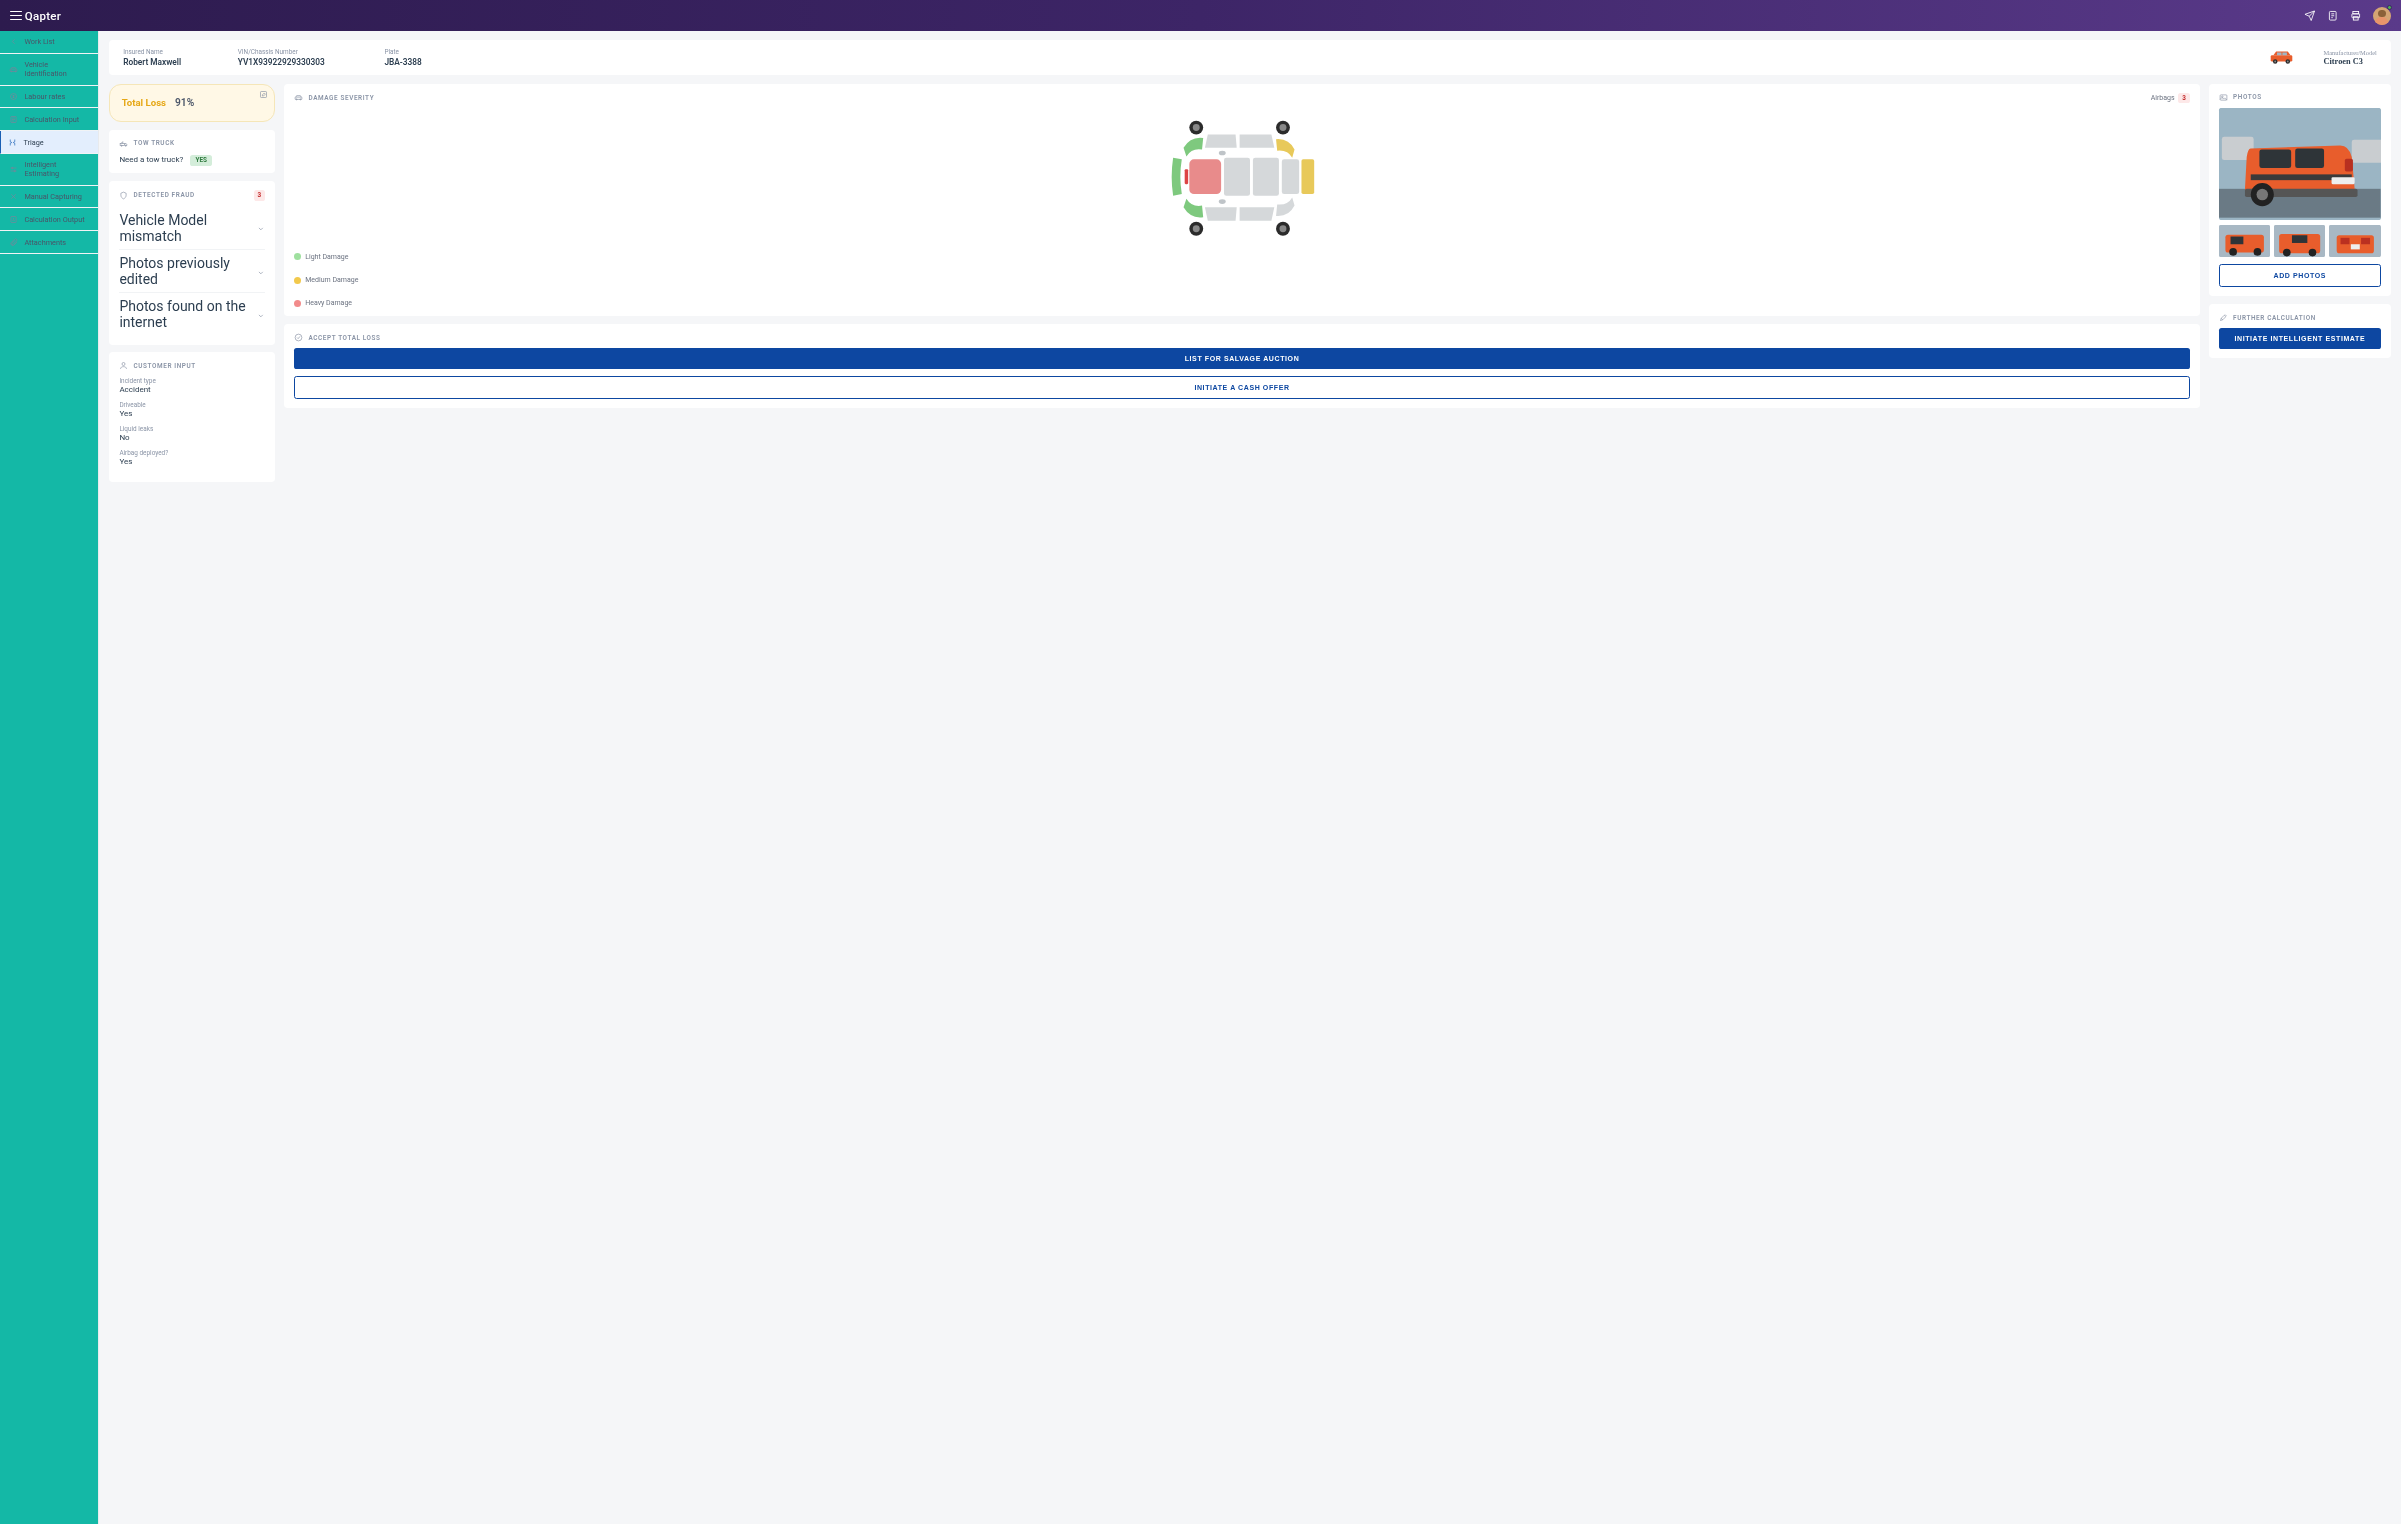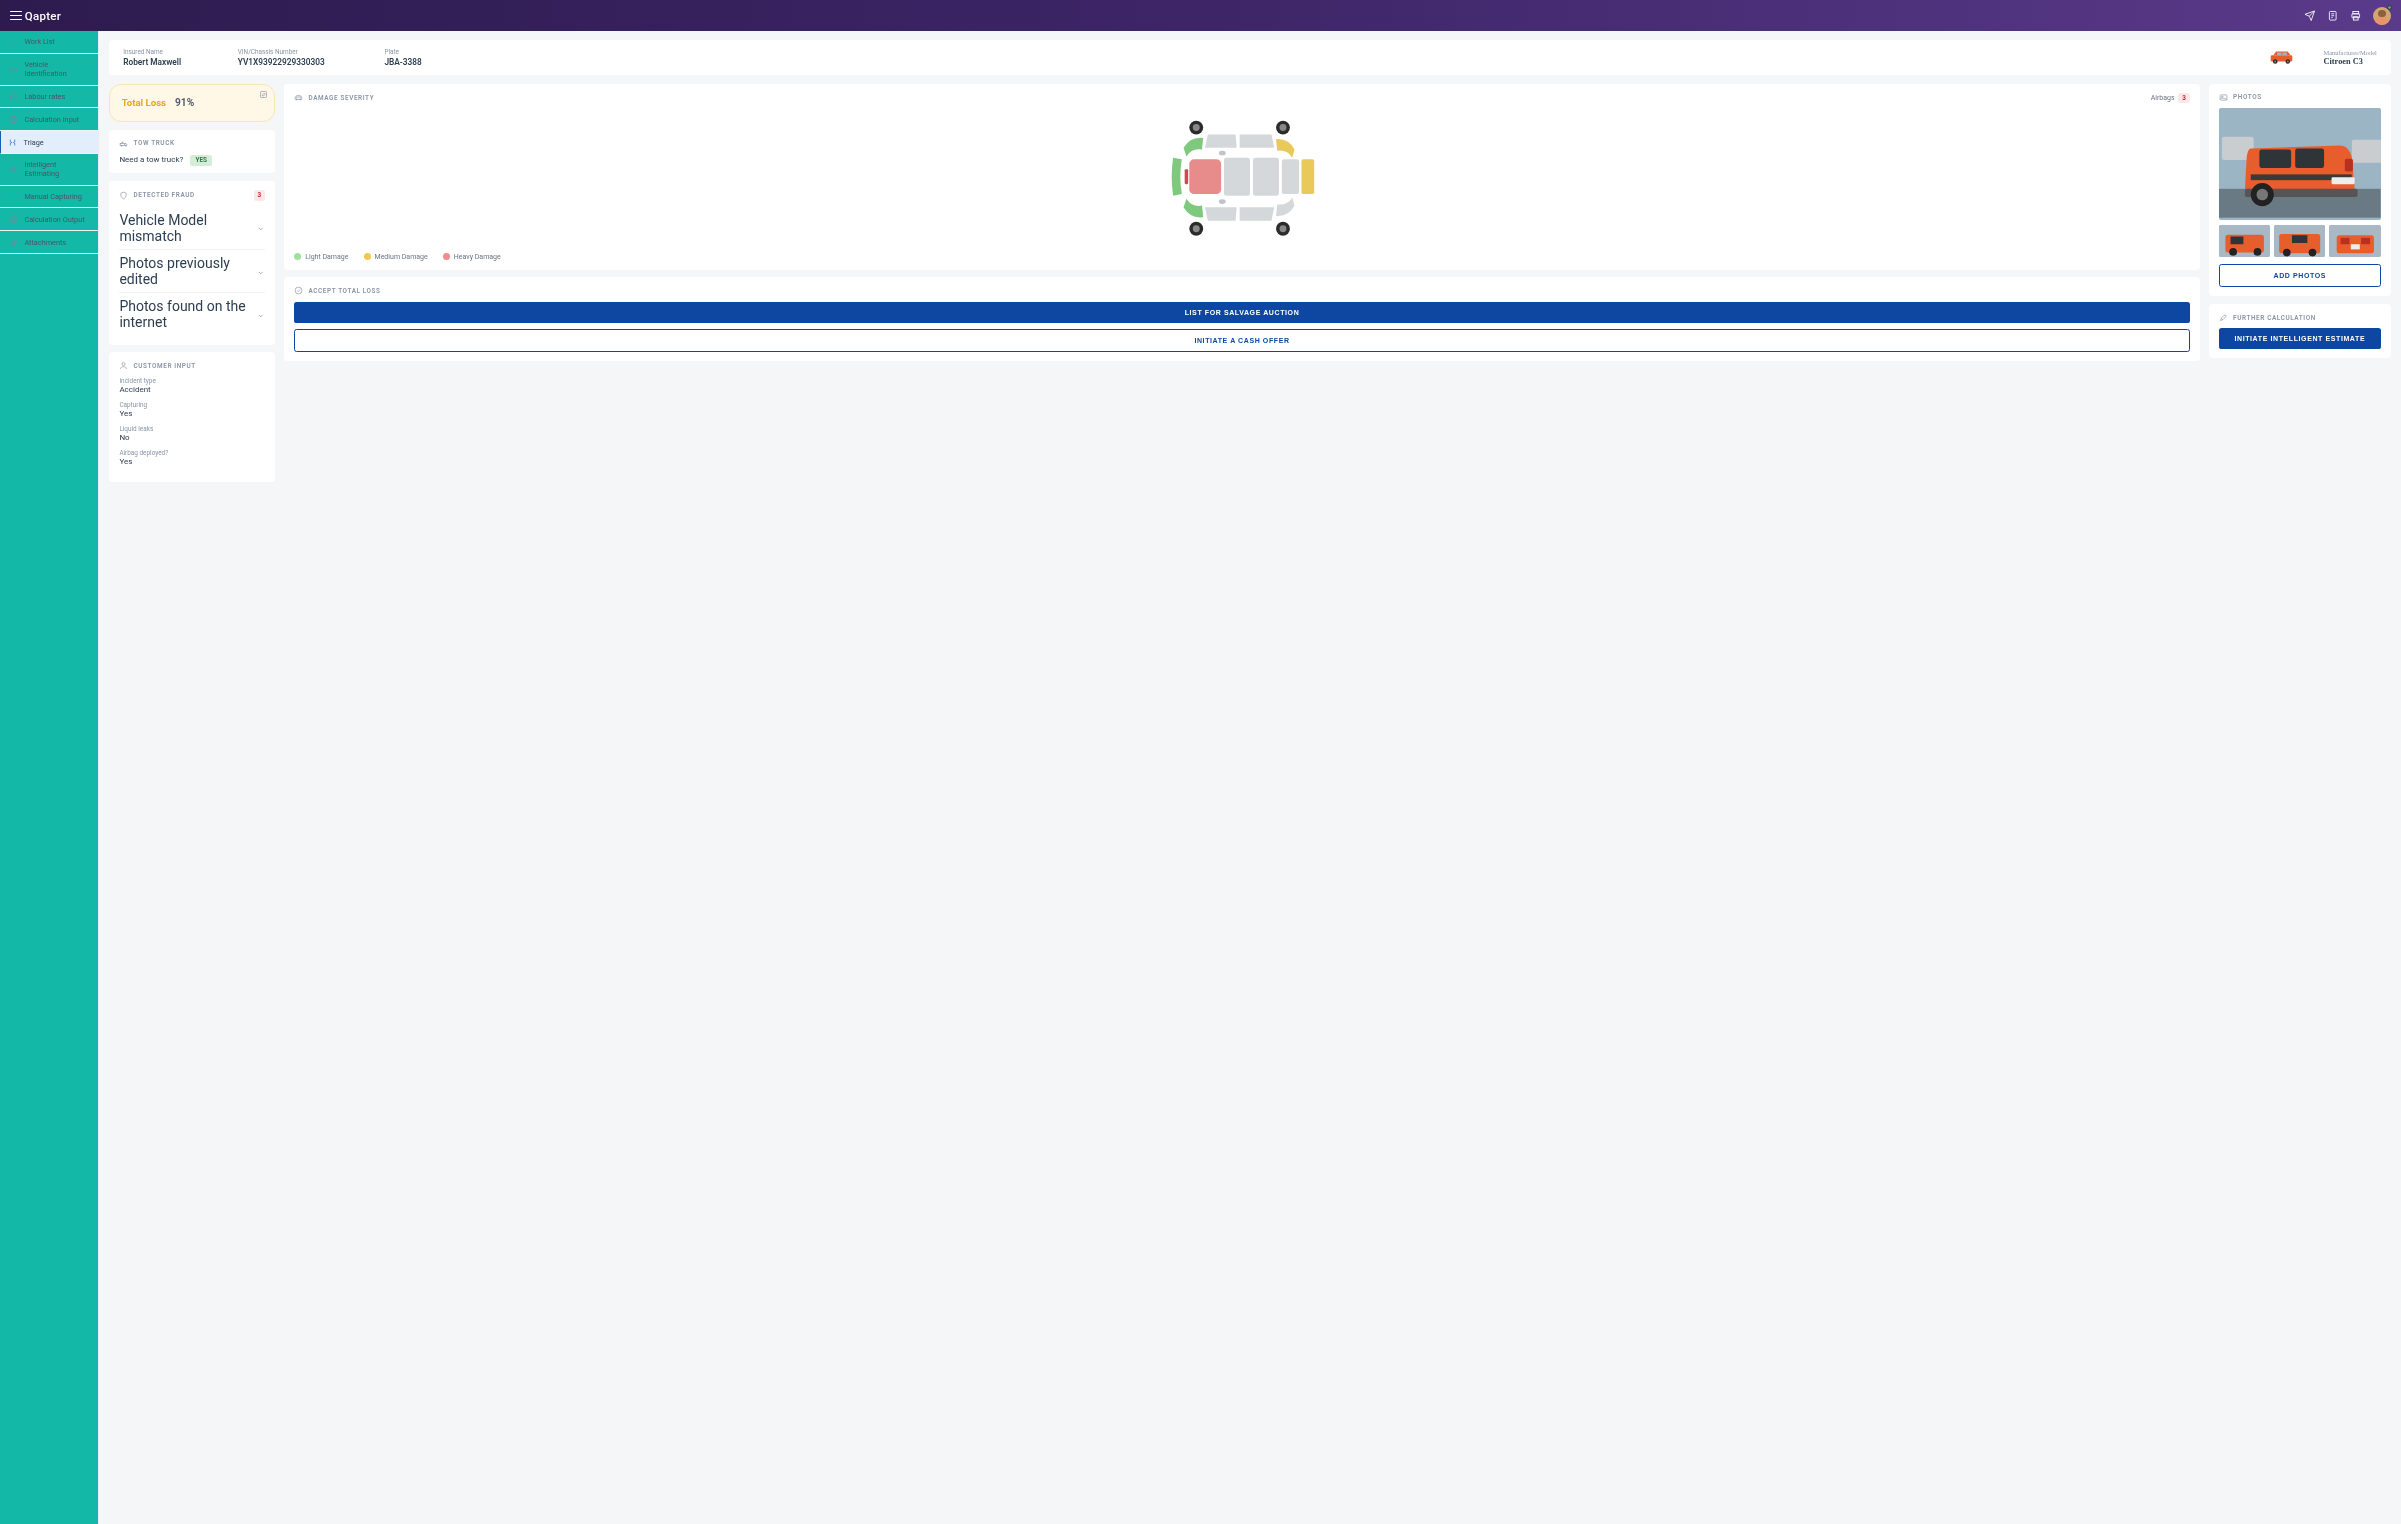--- a/index.html
+++ b/index.html
@@ -88,21 +88,21 @@
 
   
   .ci-row { margin-bottom: 6.4px; }
   .ci-label { font-size: 6.4px; color: #8a94a6; }
   .ci-val { font-size: 8px; color: #2c3e50; margin-top: 0.6px; }
 
   
   .dmg-card .card-head { justify-content: space-between; }
   .airbags-wrap { display: flex; align-items: center; gap: 3.8px; font-size: 7px; color: #6b7280; }
   .diagram-wrap { display: flex; justify-content: center; padding: 6.4px 0 11.5px; }
-  .legend { display: flex; gap: 15.3px; justify-content: flex-start; padding-top: 3.8px; }
+  .legend { display: flex; gap: 15.3px; justify-content: flex-end; padding-top: 3.8px; flex-direction: column; }
   .leg-item { display: flex; align-items: center; gap: 3.8px; font-size: 7px; color: #6b7280; }
   .dot { width: 7px; height: 7px; border-radius: 50%; }
   .dot.light{background:#9fe09f;} .dot.med{background:#f2c94c;} .dot.heavy{background:#f28b8b;}
 
   
   .btn { display: block; width: 100%; padding: 7px 0; border-radius: 2.6px; font-size: 7px; font-weight: 700; letter-spacing: 0.6px; text-align: center; cursor: pointer; border: none; }
   .btn-primary { background: #0d47a1; color: #fff; }
   .btn-outline { background: #fff; color: #0d47a1; border: 1px solid #0d47a1; }
   .btn + .btn { margin-top: 6.4px; }
 
@@ -333,21 +333,21 @@
                   <circle cx="12" cy="8" r="4"></circle>
                   <path d="M4 21c0-4 4-6 8-6s8 2 8 6"></path>
                 </svg>
               <span class="card-title">CUSTOMER INPUT</span>
             </div>
             <div class="ci-row">
                 <div class="ci-label">Incident type</div>
                 <div class="ci-val">Accident</div>
               </div>
             <div class="ci-row">
-                <div class="ci-label">Capturing</div>
+                <div class="ci-label">Driveable</div>
                 <div class="ci-val">Yes</div>
               </div>
             <div class="ci-row">
                 <div class="ci-label">Liquid leaks</div>
                 <div class="ci-val">No</div>
               </div>
             <div class="ci-row">
                 <div class="ci-label">Airbag deployed?</div>
                 <div class="ci-val">Yes</div>
               </div>

